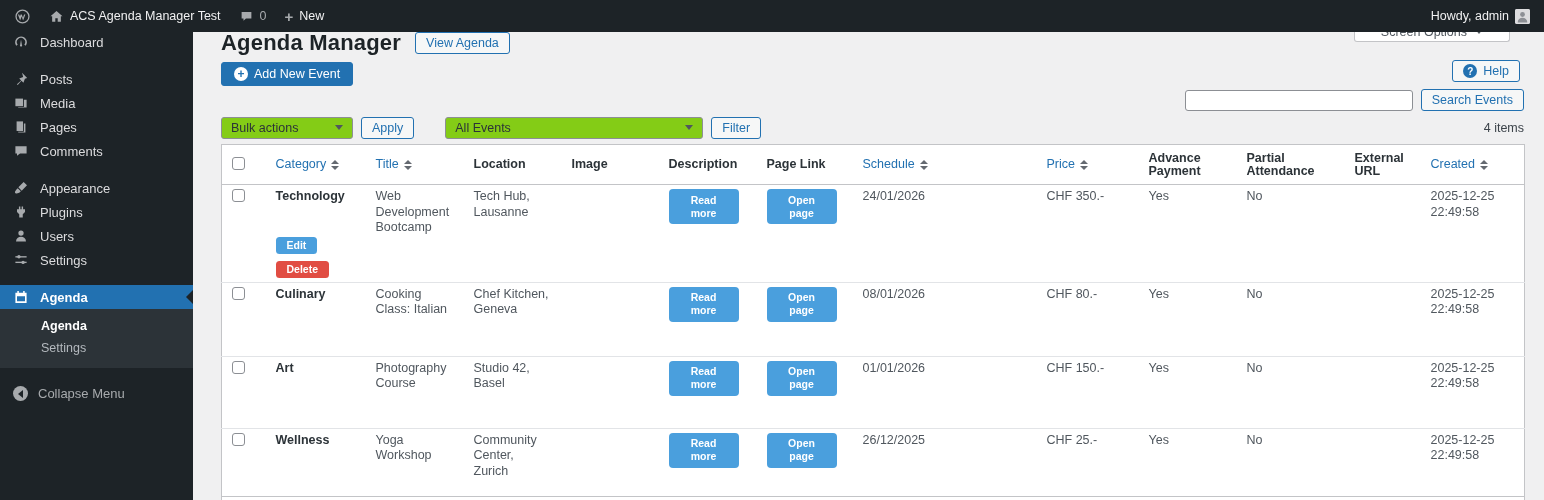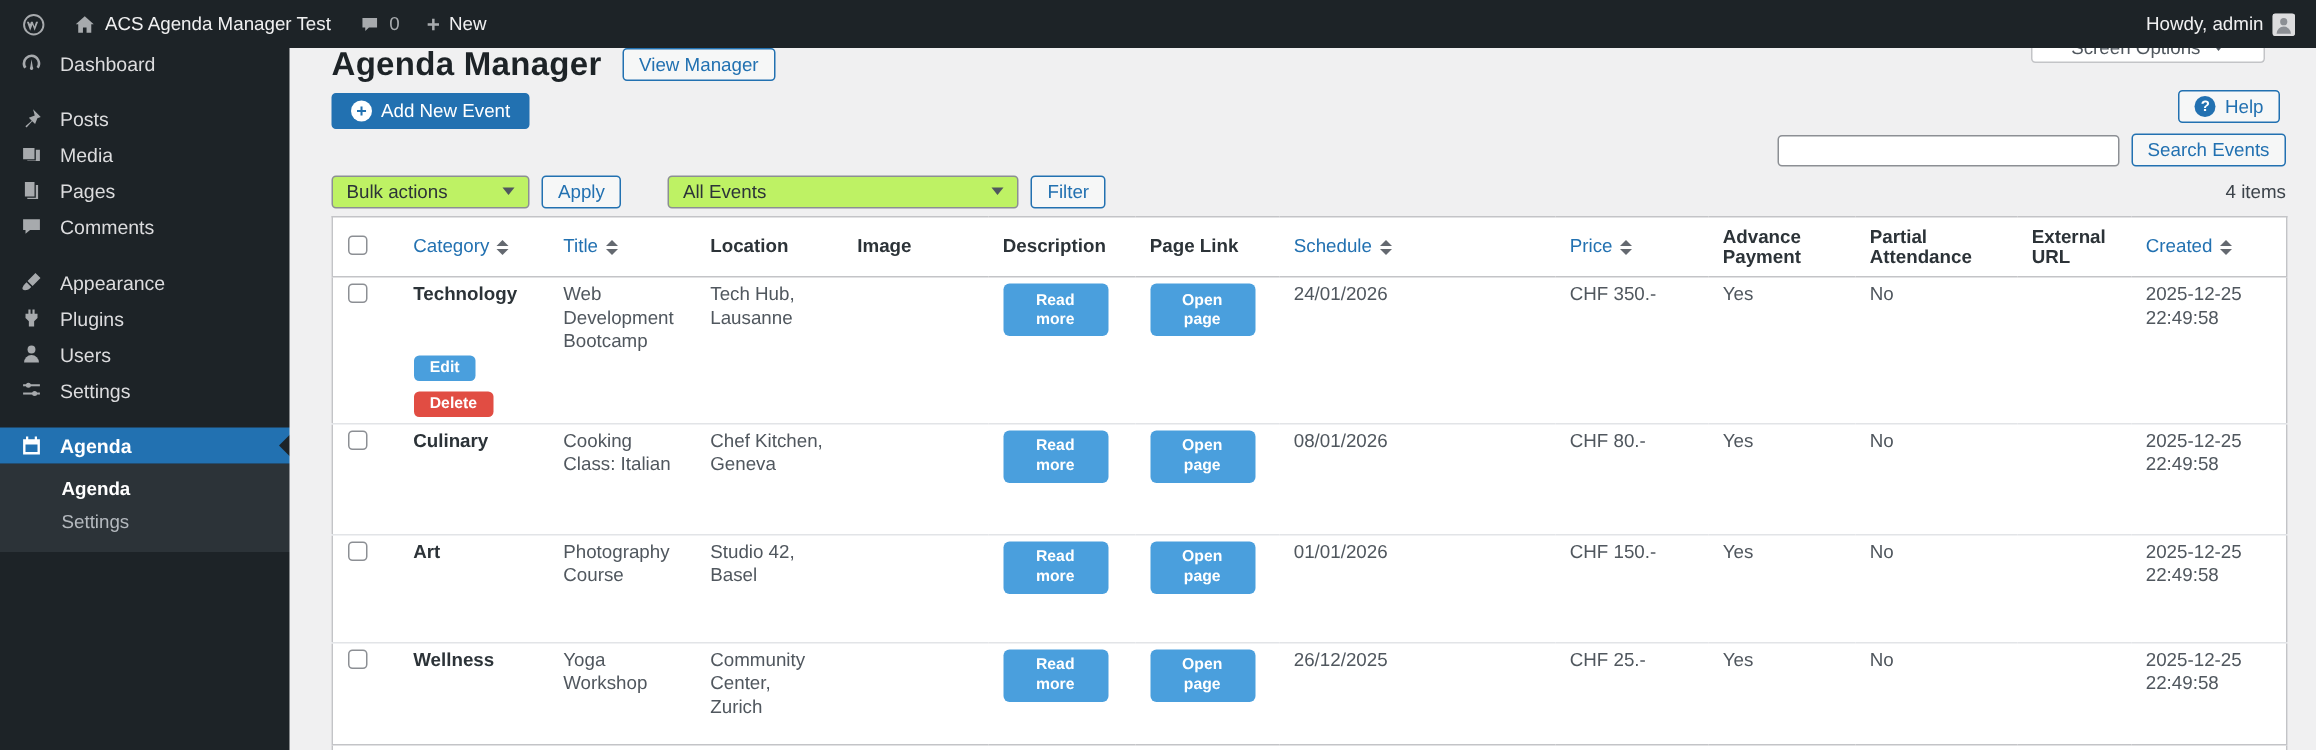--- a/index.html
+++ b/index.html
@@ -49,24 +49,24 @@
   .add-row { margin-top:6px; }
   .plus-circle { width:14px; height:14px; border-radius:50%; background:#fff; color:var(--accent,#2271b1); font-weight:bold; font-size:12px;
     display:inline-flex; align-items:center; justify-content:center; line-height:1; }
   .help-btn { position:absolute; top:38px; right:24px; }
   .help-circle { width:14px; height:14px; border-radius:50%; background:var(--accent,#2271b1); color:#fff; font-weight:bold; font-size:10px;
     display:inline-flex; align-items:center; justify-content:center; }
   .search-row { margin-top:3px; display:flex; justify-content:flex-end; align-items:center; gap:8px; height:22px; }
   .search-input { width:228px; height:21px; border:1px solid #8c8f94; border-radius:3px; background:#fff; padding:0 6px; font-size:12.5px; color:#2c3338; }
 
   .toolbar { margin-top:5px; display:flex; align-items:center; gap:8px; height:23px; }
-  .wp-select { display:inline-flex; align-items:center; justify-content:space-between; gap:10px; height:22px; background:#bef264;
+  .wp-select { display:inline-flex; align-items:center; justify-content:space-between; gap:10px; height:22px; background:#84cc16;
     border:1px solid #8c8f94; border-radius:3px; padding:0 9px; color:#2c3338; font-size:12.5px; cursor:pointer; }
   .wp-select.narrow { width:132px; }
-  .wp-select.wide { width:234px; margin-left:23px; }
+  .wp-select.wide { width:258px; margin-left:23px; }
   .chev { width:0; height:0; border:4px solid transparent; border-top:5px solid #50575e; margin-top:4px; }
   .items-count { margin-left:auto; color:#3c434a; font-size:12.5px; }
 
   
   .list-table { width:100%; margin-top:5px; border-collapse:collapse; background:#fff; border:1px solid #c3c4c7; table-layout:fixed; }
   .list-table th, .list-table td { text-align:left; padding:4px 10px; overflow-wrap:break-word; word-wrap:break-word; }
   thead th { height:40px; vertical-align:middle; font-size:12.5px; line-height:13px; font-weight:600; color:#2c3338; border-bottom:1px solid #c3c4c7; }
   tfoot th { height:66px; vertical-align:middle; font-size:12.5px; line-height:13px; font-weight:600; color:#2c3338; border-top:1px solid #c3c4c7; }
   th.sortable a { color:var(--accent,#2271b1); font-weight:400; text-decoration:none; cursor:pointer; }
   .sort-ind { display:inline-block; vertical-align:middle; margin-left:5px; }
@@ -197,31 +197,37 @@
           <path fill-rule="evenodd" d="M3 4.8h14V17.5H3zm2 4.4v6.2h10V9.2z"></path>
         </svg>
         <span>Agenda</span>
         <span class="menu-arrow"></span>
       </div>
       <div class="submenu">
         <div class="submenu-item current">Agenda</div>
         <div class="submenu-item">Settings</div>
       </div>
     </nav>
+  <div class="collapse-row">
+    <span class="collapse-circle">
+        <span class="collapse-tri"></span>
+      </span>
+    <span>Collapse Menu</span>
+  </div>
 </aside>
 
 <main id="content">
   <div class="screen-options">
     <span>Screen Options</span>
     <span class="caret-down"></span>
   </div>
 
   <div class="title-row">
     <h1>Agenda Manager</h1>
-    <button class="btn btn-secondary">View Manager</button>
+    <button class="btn btn-secondary">View Agenda</button>
   </div>
 
   <div class="add-row">
     <button class="btn btn-primary">
       <span class="plus-circle">+</span>
       <span>Add New Event</span>
     </button>
   </div>
 
   <button class="btn btn-secondary help-btn">

